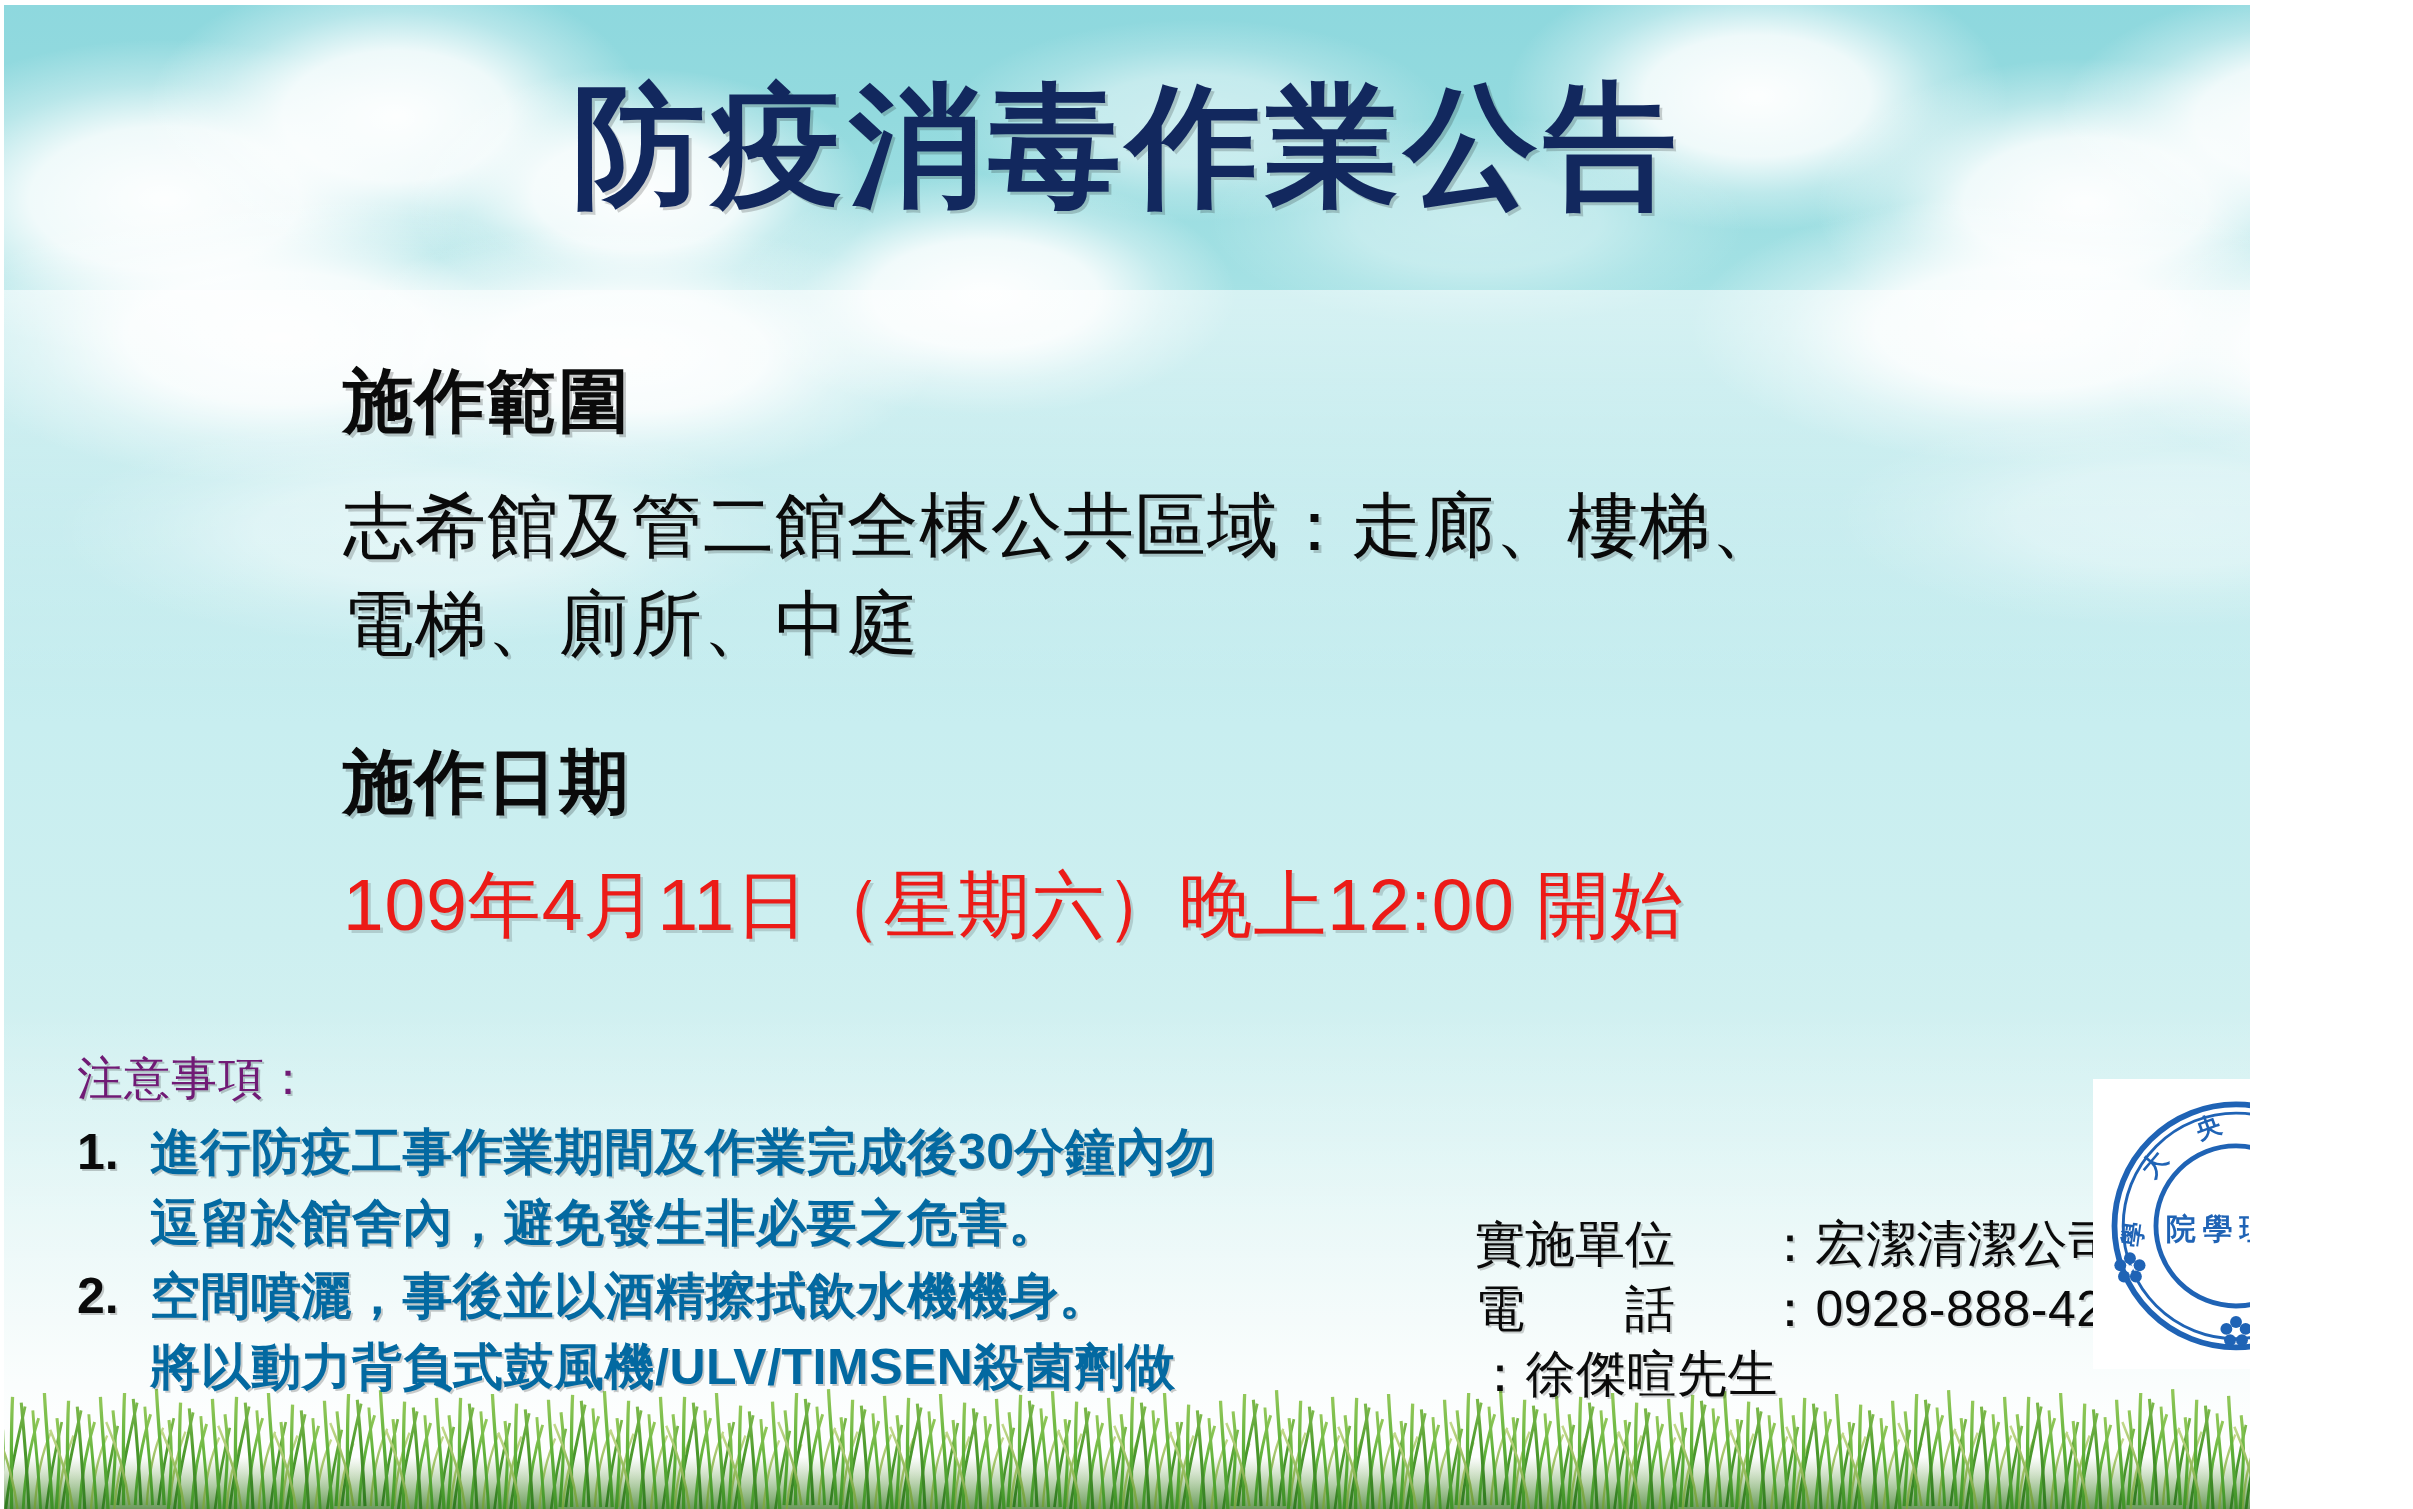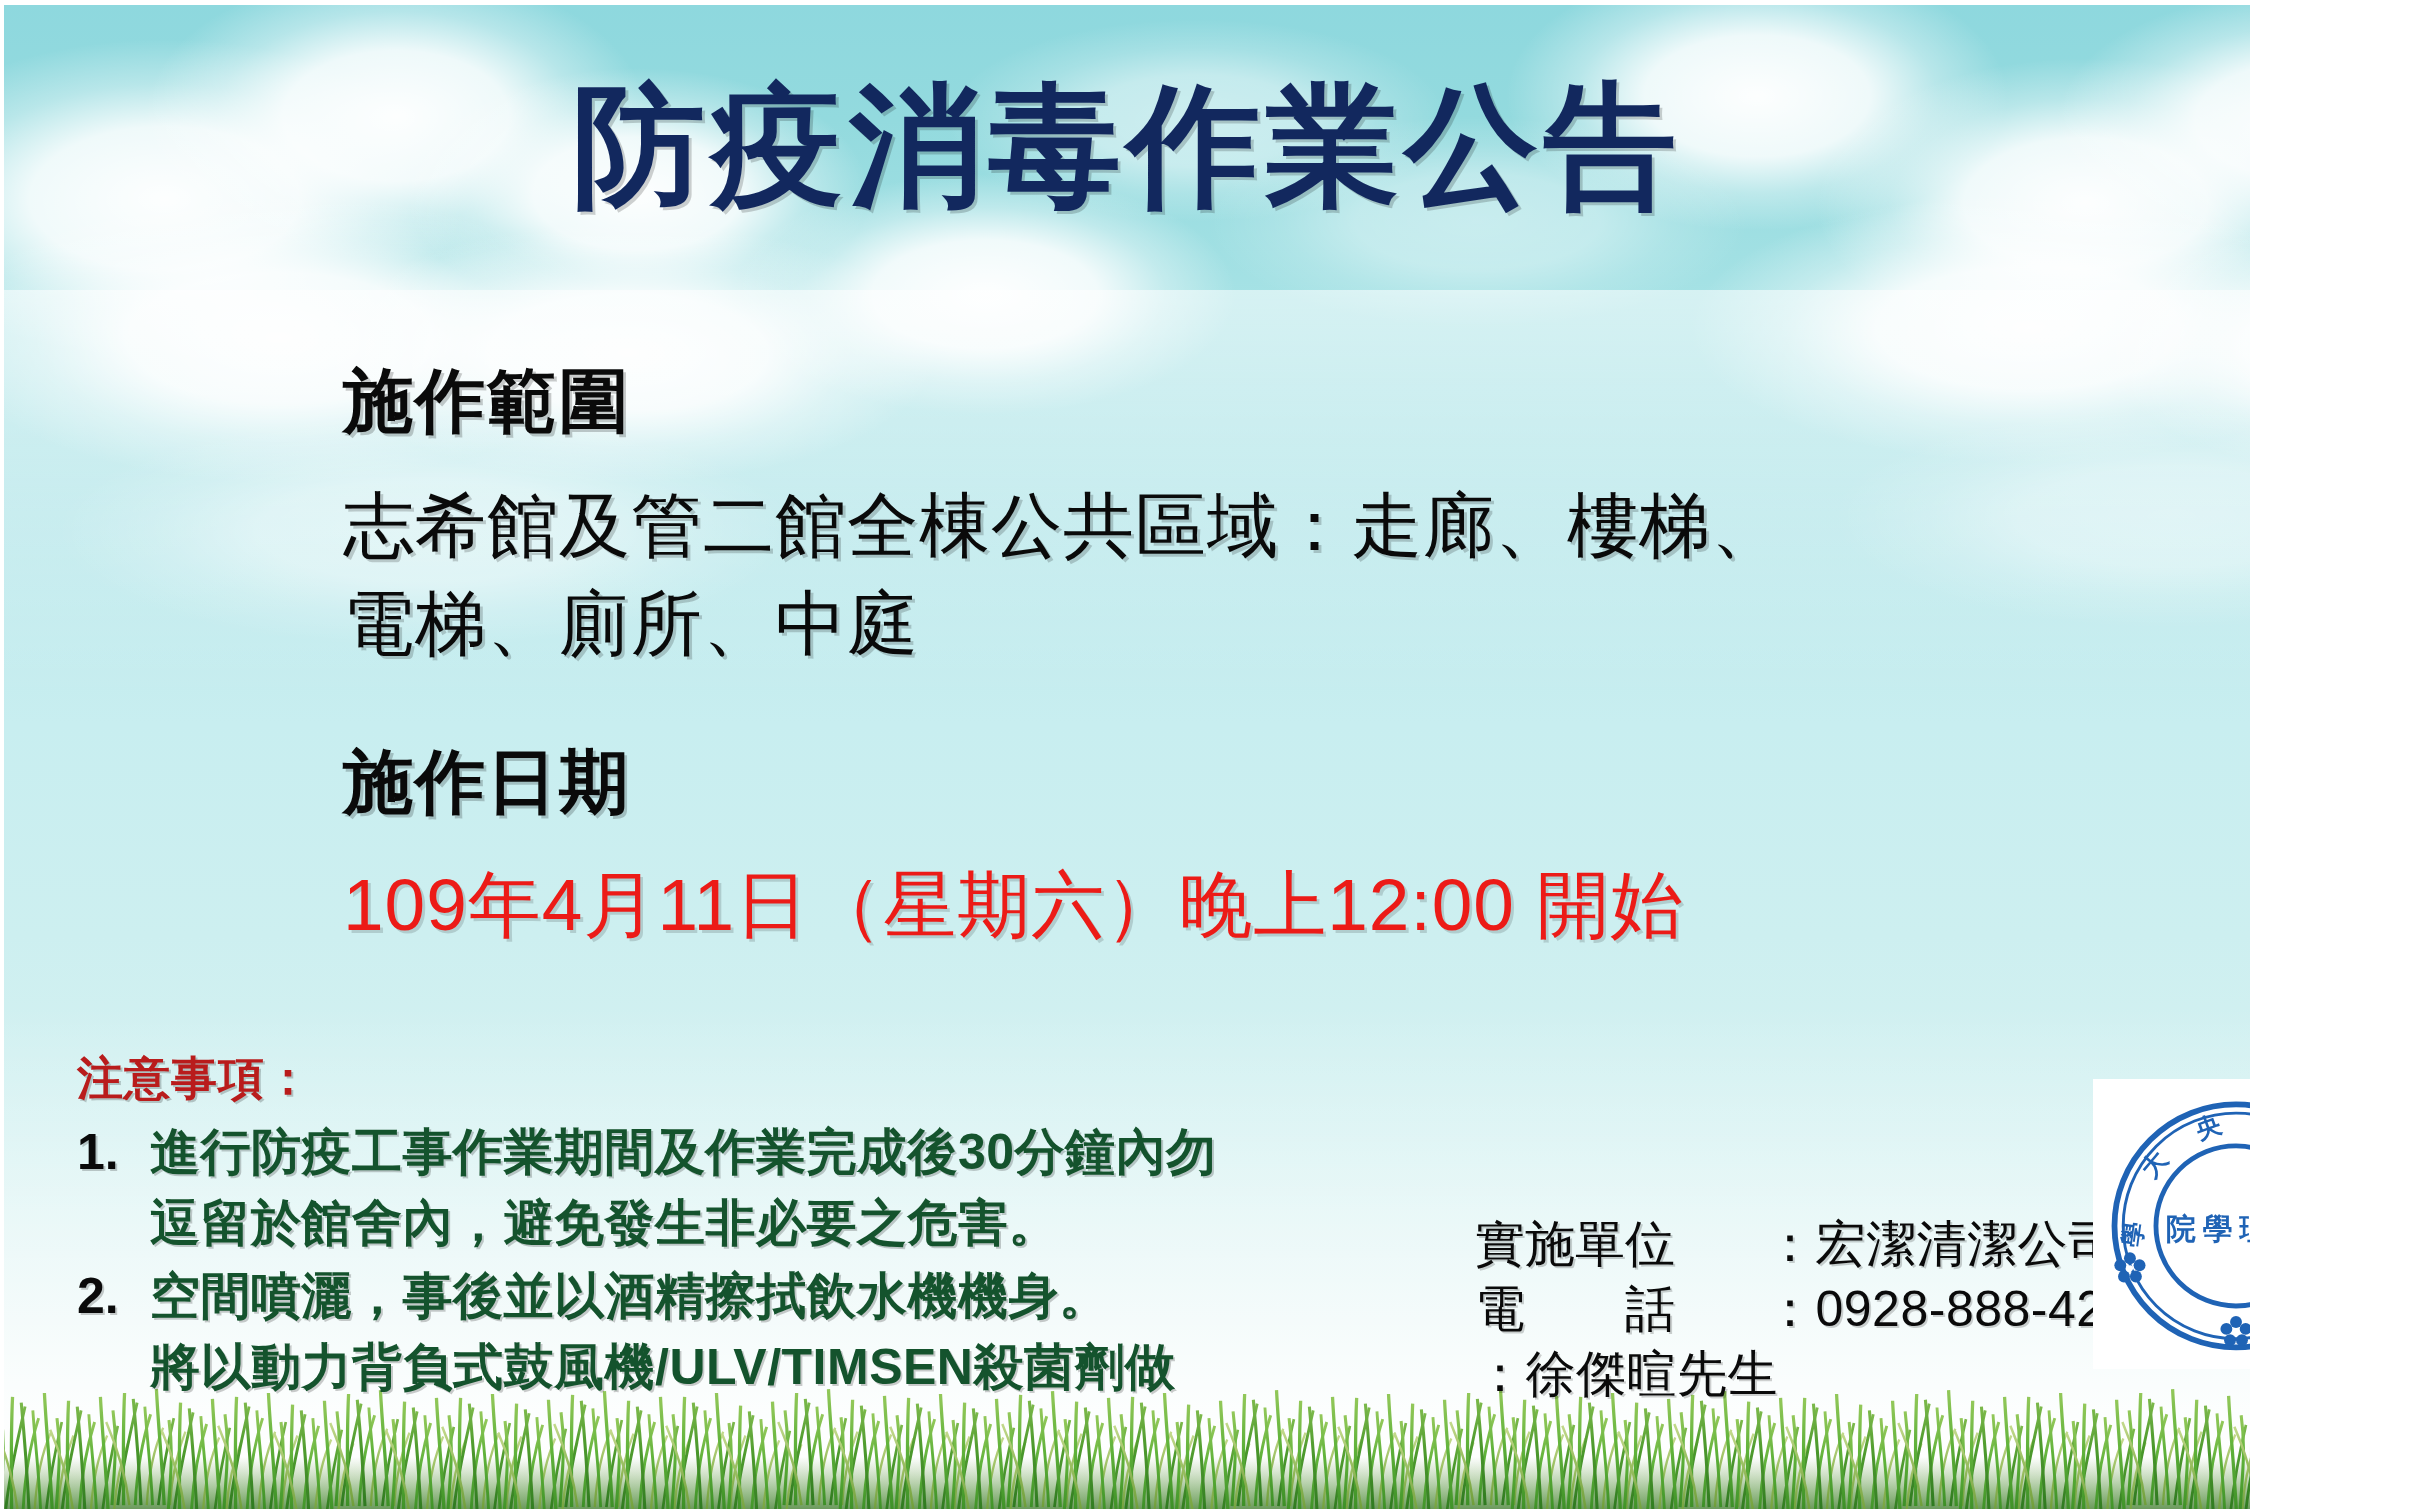--- a/index.html
+++ b/index.html
@@ -143,22 +143,22 @@
     letter-spacing: 1px;
     text-shadow: 2.9px 2.9px 0 rgba(0,0,0,0.14);
     white-space: nowrap;
   }
 
   .notes-title {
     position: absolute;
     left: 77px;
     top: 1048px;
     font-size: 46px;
-    font-weight: bold;
-    color: #b91c1c;
+    font-weight: normal;
+    color: #701a75;
     letter-spacing: 1px;
     text-shadow: 1.9px 1.9px 0 rgba(0,0,0,0.2);
     white-space: nowrap;
   }
   .notes-list {
     position: absolute;
     left: 77px;
     top: 1117px;
     width: 1410px;
   }
@@ -173,21 +173,21 @@
     font-size: 50px;
     font-weight: bold;
     color: #0a0a0a;
     line-height: 1.42;
     text-shadow: 1.9px 1.9px 0 rgba(0,0,0,0.2);
   }
   .note-body {
     flex: 1 1 auto;
     font-size: 50px;
     font-weight: bold;
-    color: #14532d;
+    color: #0369a1;
     line-height: 1.42;
     letter-spacing: 0.5px;
     text-shadow: 1.9px 1.9px 0 rgba(0,0,0,0.2);
   }
   .note-body span { display: block; white-space: nowrap; }
 
   .contact {
     position: absolute;
     left: 1475px;
     top: 1212px;

